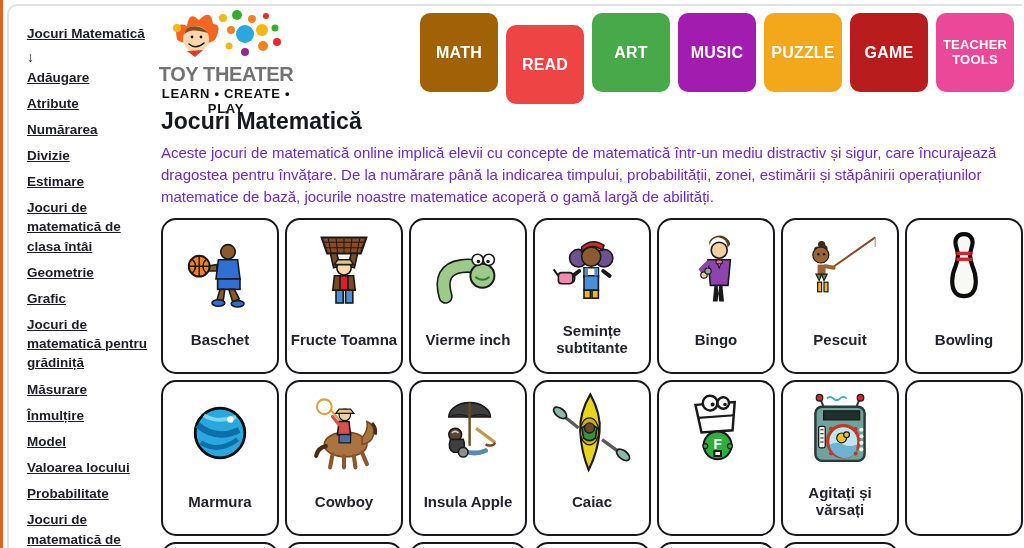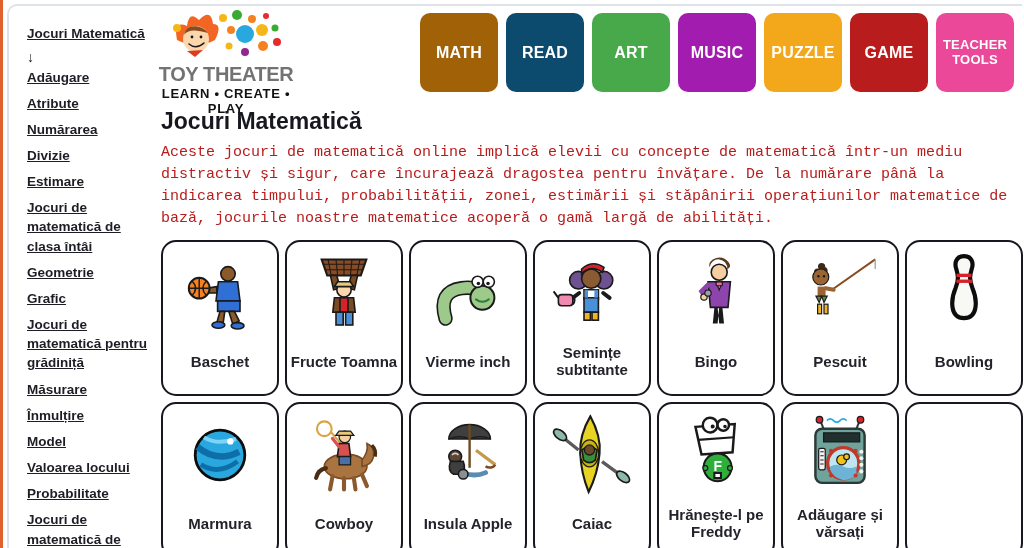--- a/index.html
+++ b/index.html
@@ -33,21 +33,21 @@
   .nav { position:absolute; left:420px; top:13px; display:flex; gap:8px; }
   .nav-btn {
     width:78px; height:79px; border:none; border-radius:10px; color:#fff;
     font-family:inherit; font-weight:800; font-size:16px; letter-spacing:0.2px;
     display:flex; align-items:center; justify-content:center; text-align:center; cursor:pointer;
   }
   .nav-btn.small { font-size:13px; line-height:1.15; }
   
   .main { position:absolute; left:161px; top:108px; width:862px; }
   .page-title { font-size:23px; font-weight:800; color:#17171f; margin-bottom:7px; }
-  .page-desc { font-size:15px; line-height:1.47; color:#b91c1c;font-family:Liberation Mono, monospace; }
+  .page-desc { font-size:15px; line-height:1.47; color:#6d28d9; }
   .grid { margin-top:10px; display:grid; grid-template-columns:repeat(7,1fr); gap:6px; }
   .card {
     height:156px; border:2px solid #17171f; border-radius:15px; background:#fff;
     display:flex; flex-direction:column; align-items:center; cursor:pointer;
   }
   .card-art { flex:0 0 94px; display:flex; align-items:center; justify-content:center; padding-top:8px; }
   .card-label {
     flex:1; display:flex; align-items:center; justify-content:center; text-align:center;
     font-weight:800; font-size:15px; color:#23232c; line-height:1.15; padding:0 3px 8px;
   }
@@ -105,21 +105,21 @@
     <circle cx="98" cy="40" r="5" fill="#f58220"></circle>
     <circle cx="64" cy="40" r="3.5" fill="#f7b617"></circle>
     <circle cx="80" cy="46" r="4" fill="#93278f"></circle>
   </svg>
   <div class="logo-title">TOY THEATER</div>
   <div class="logo-tagline">LEARN • CREATE • PLAY</div>
 </a>
 
 <nav class="nav">
   <button class="nav-btn" style="background: #a16207;">MATH</button>
-  <button class="nav-btn" style="background: #0c4a6e;">READ</button>
+  <button class="nav-btn" style="background: #ef4444; margin-top: 12px;">READ</button>
   <button class="nav-btn" style="background: rgb(72, 169, 74);">ART</button>
   <button class="nav-btn" style="background: #a21caf;">MUSIC</button>
   <button class="nav-btn" style="background: rgb(243, 167, 27);">PUZZLE</button>
   <button class="nav-btn" style="background: #b91c1c;">GAME</button>
   <button class="nav-btn small" style="background: #ec4899;">TEACHER TOOLS</button>
 </nav>
 
 <main class="main">
   <h1 class="page-title">Jocuri Matematică</h1>
   <p class="page-desc">Aceste jocuri de matematică online implică elevii cu concepte de matematică într-un mediu distractiv și sigur, care încurajează dragostea pentru învățare. De la numărare până la indicarea timpului, probabilității, zonei, estimării și stăpânirii operațiunilor matematice de bază, jocurile noastre matematice acoperă o gamă largă de abilități.</p>
@@ -325,21 +325,20 @@
           <circle cx="60" cy="14" r="7" fill="#ffffff" stroke="#1a1a1a" stroke-width="3"></circle>
           <circle cx="47" cy="15" r="2.5" fill="#1a1a1a"></circle>
           <circle cx="62" cy="16" r="2.2" fill="#1a1a1a"></circle>
         </g>
         <path d="M52,48 a17,17 0 1 1 -0.1,0 z M48,78 h8 v-6 h-8 z" fill="#2eaf3c" stroke="#1a1a1a" stroke-width="2.5" fill-rule="evenodd"></path>
         <circle cx="37" cy="66" r="3" fill="#2eaf3c" stroke="#1a1a1a" stroke-width="1.5"></circle>
         <circle cx="67" cy="66" r="3" fill="#2eaf3c" stroke="#1a1a1a" stroke-width="1.5"></circle>
         <text x="52" y="70" font-size="17" font-weight="bold" fill="#ffffff" text-anchor="middle">F</text>
       </svg>
         </div>
-      <div class="card-label">Hrănește-l pe Freddy</div>
     </div>
 
     <div class="card">
       <div class="card-art">
           <svg width="84" height="82" viewBox="0 0 100 100">
         <line x1="30" y1="18" x2="26" y2="8" stroke="#2b3a38" stroke-width="2.5"></line>
         <line x1="70" y1="18" x2="74" y2="8" stroke="#2b3a38" stroke-width="2.5"></line>
         <circle cx="25" cy="7" r="4" fill="#d82129" stroke="#1a1a1a" stroke-width="1.5"></circle>
         <circle cx="75" cy="7" r="4" fill="#d82129" stroke="#1a1a1a" stroke-width="1.5"></circle>
         <path d="M34,8 q4,-4 8,0 q4,4 8,0 q4,-4 8,0" stroke="#29a8e0" stroke-width="2" fill="none"></path>
@@ -354,21 +353,21 @@
         <circle cx="39" cy="75" r="2.5" fill="#c0392b"></circle>
             <circle cx="69" cy="75" r="2.5" fill="#c0392b"></circle>
         <rect x="24" y="42" width="8" height="26" rx="2" fill="#f2f2f2" stroke="#1a1a1a" stroke-width="1.5"></rect>
         <path d="M26,46 h4 M26,51 h4 M26,56 h4 M26,61 h4" stroke="#1a1a1a" stroke-width="1.3"></path>
         <circle cx="76" cy="46" r="2.5" fill="#f2f2f2"></circle>
             <circle cx="76" cy="54" r="2.5" fill="#f2f2f2"></circle>
         <circle cx="76" cy="62" r="2.5" fill="#f2f2f2"></circle>
             <circle cx="76" cy="70" r="2.5" fill="#f2f2f2"></circle>
       </svg>
         </div>
-      <div class="card-label">Adăugare și vărsați</div>
+      <div class="card-label">Agitați și vărsați</div>
     </div>
 
     <div class="card"></div>
     <div class="card"></div>
     <div class="card"></div>
     <div class="card"></div>
     <div class="card"></div>
     <div class="card"></div>
     <div class="card"></div>
   </div>

